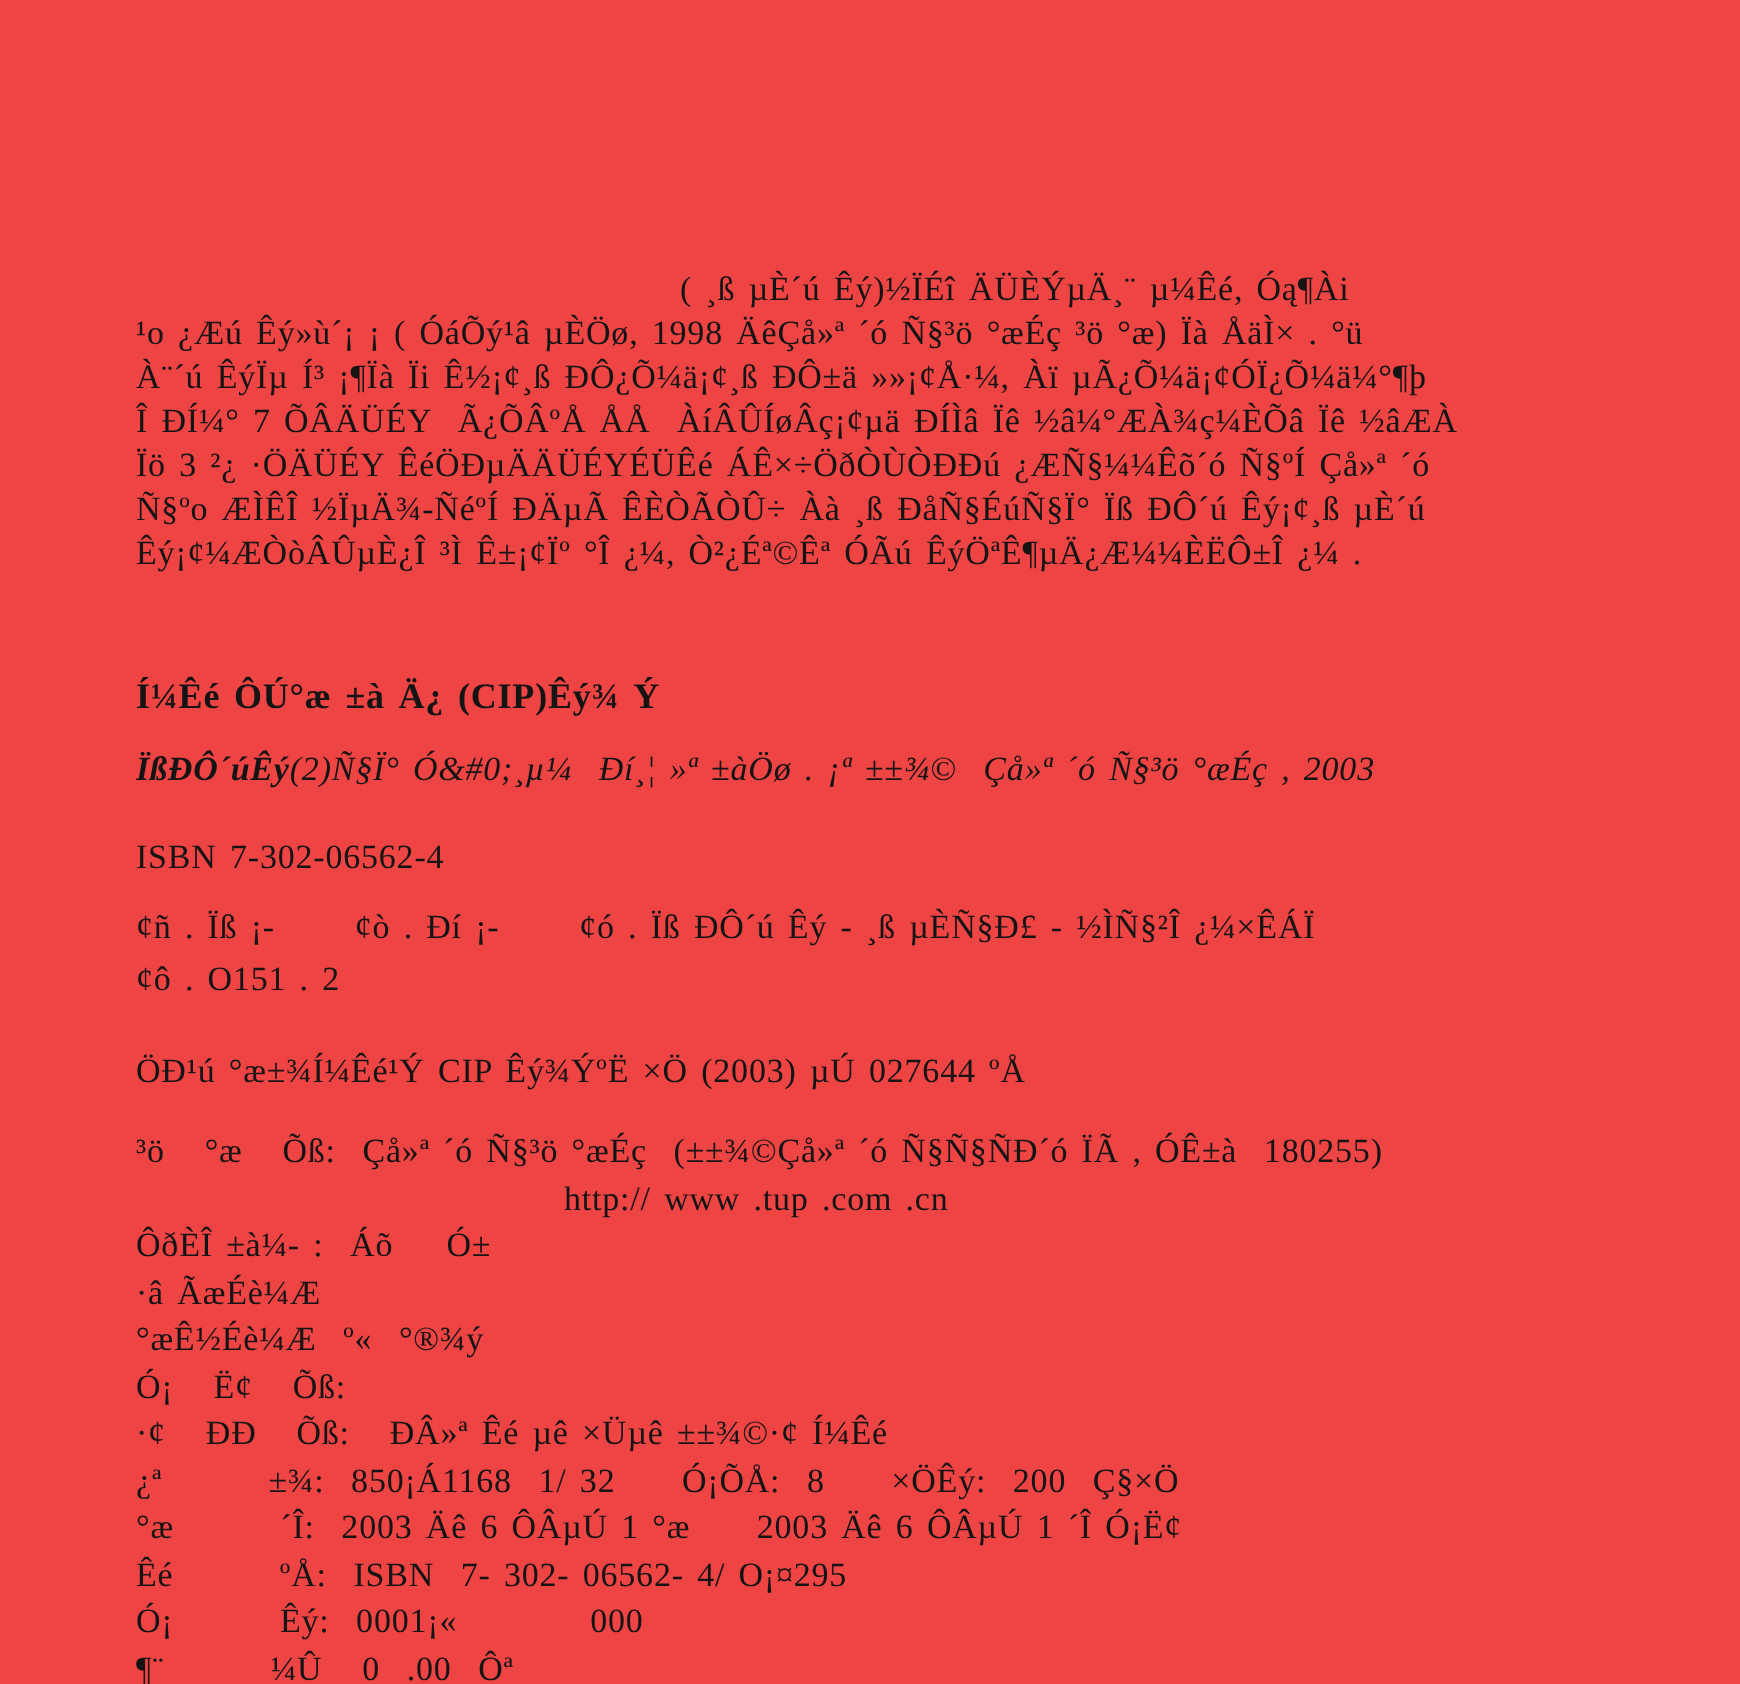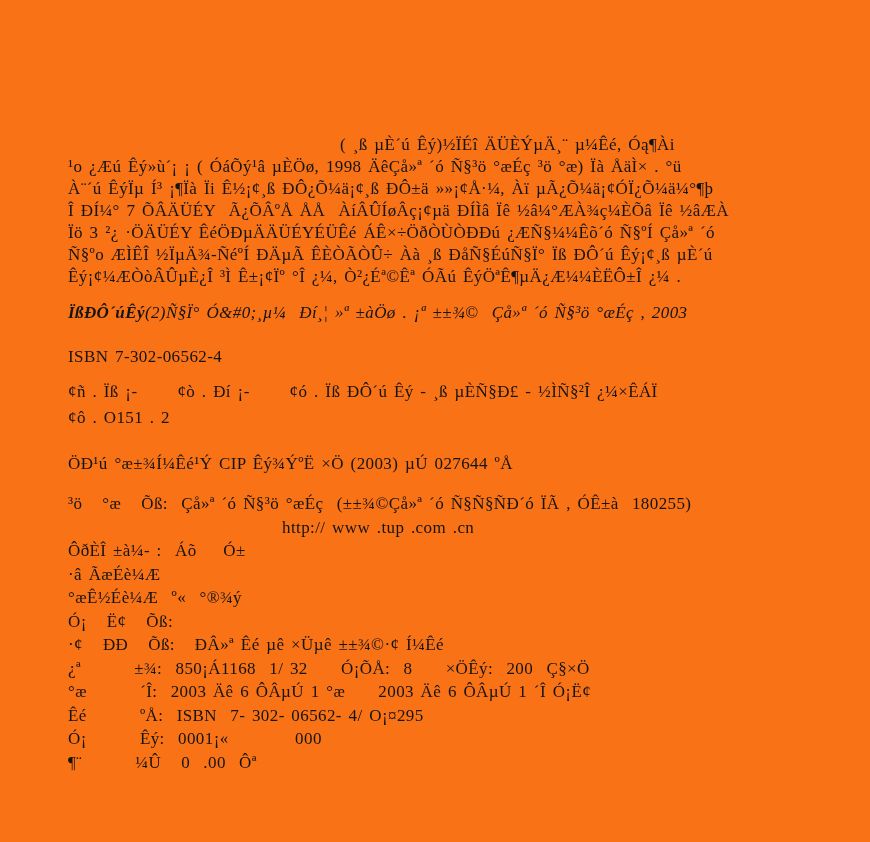--- a/index.html
+++ b/index.html
@@ -1,20 +1,20 @@
 <!DOCTYPE html>
 <html><head>
 <meta charset="utf-8">
 <style>
   html, body { margin: 0; padding: 0; background: #ffffff; }
   .page {
     position: relative;
     width: 870px;
     height: 842px;
-    background: #f97316;
+    background: #ef4444;
     color: #141414;
     font-family: "Liberation Serif", "DejaVu Serif", serif;
     overflow: hidden;
     box-sizing: border-box;
     padding: 134px 24px 0 68px;
   }
   .line {
     white-space: pre-wrap;
     font-size: 17px;
     line-height: 22px;
@@ -47,20 +47,21 @@
   <div class="para">
     <div class="line first-line">( ¸ß µÈ´ú Êý)½ÏÉî ÄÜÈÝµÄ¸¨ µ¼Êé, Óą¶Ài</div>
     <div class="line">¹o ¿Æú Êý»ù´¡ ¡ ( ÓáÕý¹â µÈÖø, 1998 ÄêÇå»ª ´ó Ñ§³ö °æÉç ³ö °æ) Ïà ÅäÌ× . °ü</div>
     <div class="line">À¨´ú ÊýÏµ Í³ ¡¶Ïà Ïi Ê½¡¢¸ß ÐÔ¿Õ¼ä¡¢¸ß ÐÔ±ä »»¡¢Å·¼, Àï µÃ¿Õ¼ä¡¢ÓÏ¿Õ¼ä¼°¶þ</div>
     <div class="line">Î ÐÍ¼° 7 ÕÂÄÜÉY  Ã¿ÕÂºÅ ÅÅ  ÀíÂÛÍøÂç¡¢µä ÐÍÌâ Ïê ½â¼°ÆÀ¾ç¼ÈÕâ Ïê ½âÆÀ</div>
     <div class="line">Ïö 3 ²¿ ·ÖÄÜÉY ÊéÖÐµÄÄÜÉYÉÜÊé ÁÊ×÷ÖðÒÙÒÐÐú ¿ÆÑ§¼¼Êõ´ó Ñ§ºÍ Çå»ª ´ó</div>
     <div class="line">Ñ§ºo ÆÌÊÎ ½ÏµÄ¾-ÑéºÍ ÐÄµÃ ÊÈÒÃÒÛ÷ Àà ¸ß ÐåÑ§ÉúÑ§Ï° Ïß ÐÔ´ú Êý¡¢¸ß µÈ´ú</div>
     <div class="line">Êý¡¢¼ÆÒòÂÛµÈ¿Î ³Ì Ê±¡¢Ïº °Î ¿¼, Ò²¿Éª©Êª ÓÃú ÊýÖªÊ¶µÄ¿Æ¼¼ÈËÔ±Î ¿¼ .</div>
   </div>
 
+  <div class="line cip-header">Í¼Êé ÔÚ°æ ±à Ä¿ (CIP)Êý¾ Ý</div>
 
   <div class="line book-line"><span class="bold">ÏßÐÔ´úÊý</span><span>(2)Ñ§Ï° Ó&amp;#0;¸µ¼  Ðí¸¦ »ª ±àÖø . ¡ª ±±¾©  Çå»ª ´ó Ñ§³ö °æÉç , 2003</span></div>
 
   <div class="line isbn-line">ISBN 7-302-06562-4</div>
 
   <div class="line class-line1">¢ñ . Ïß ¡-      ¢ò . Ðí ¡-      ¢ó . Ïß ÐÔ´ú Êý - ¸ß µÈÑ§Ð£ - ½ÌÑ§²Î ¿¼×ÊÁÏ</div>
   <div class="line class-line2">¢ô . O151 . 2</div>
 
   <div class="line record-line">ÖÐ¹ú °æ±¾Í¼Êé¹Ý CIP Êý¾ÝºË ×Ö (2003) µÚ 027644 ºÅ</div>
 

